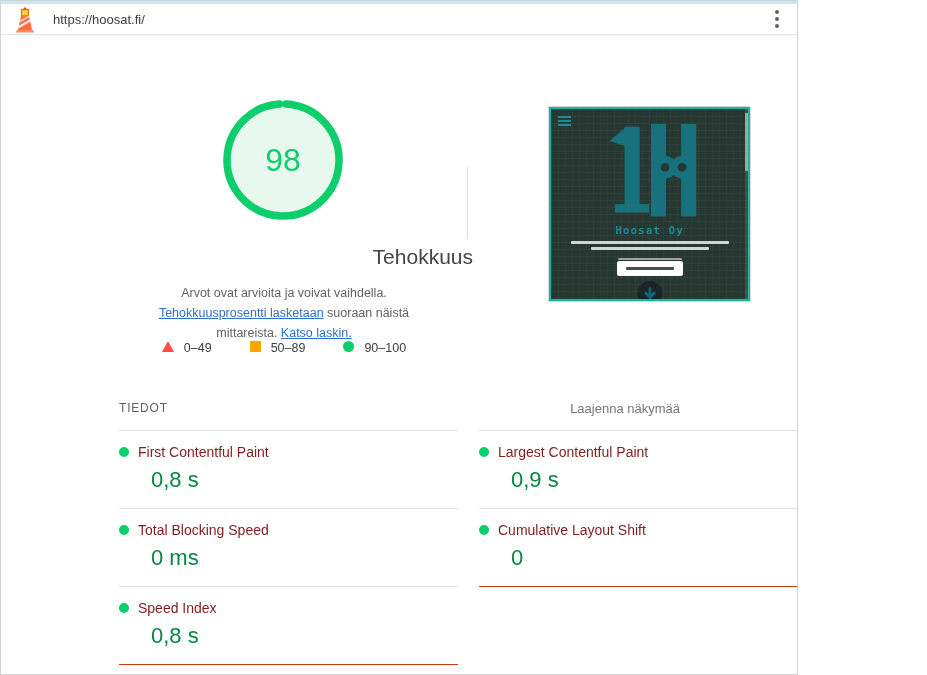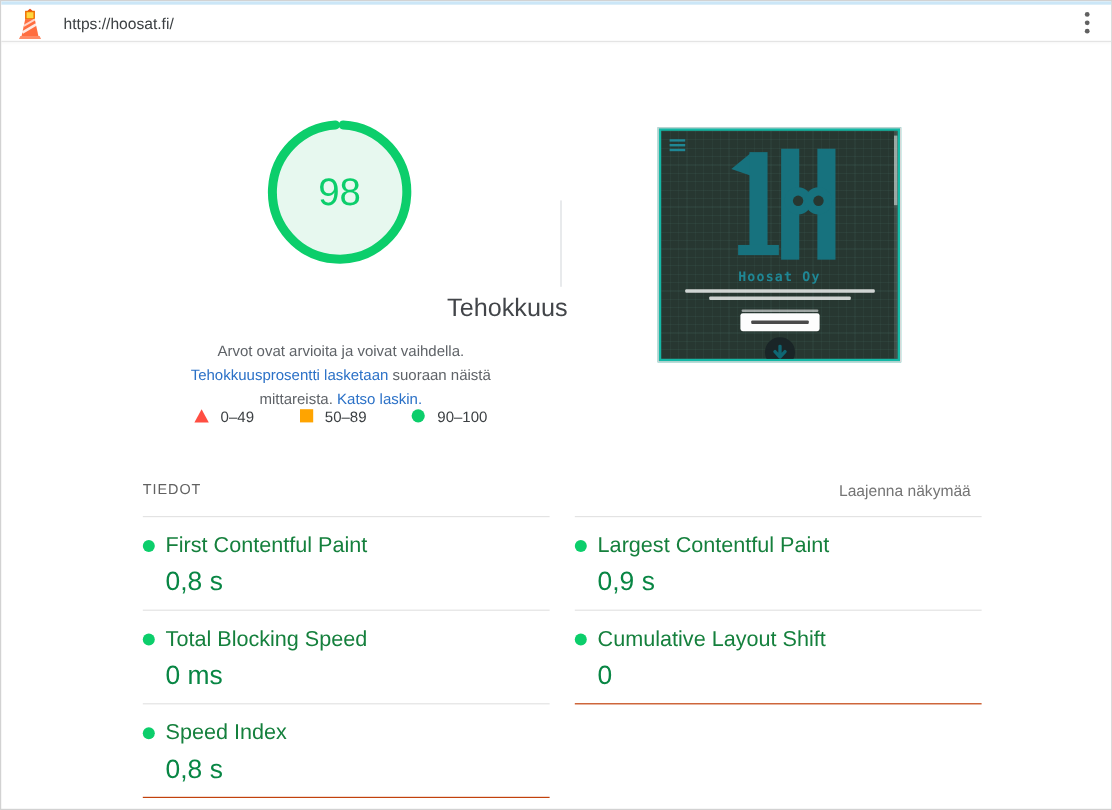--- a/index.html
+++ b/index.html
@@ -1,20 +1,20 @@
 <!DOCTYPE html>
 <html><head>
 <meta charset="utf-8">
 <style>
   * { margin:0; padding:0; box-sizing:border-box; }
   html,body { background:#fff; }
   body { font-family:"Liberation Sans","DejaVu Sans",sans-serif; }
 
   .page {
-    position:relative; width:927px; height:675px;
+    position:relative; width:798px; height:675px;
     background:#fff; border:1px solid #d2d2d2; overflow:hidden;
   }
   .topstrip { position:absolute; top:0; left:0; right:0; height:3px; background:#cbe6f7; }
 
   
   .header {
     position:absolute; top:3px; left:0; right:0; height:31px;
     background:#fff; border-bottom:1px solid #e4e4e4;
     box-shadow:0 1px 2px rgba(0,0,0,0.04);
     display:flex; align-items:center; padding:0 12px;
@@ -33,21 +33,21 @@
   }
 
   .category-title {
     position:absolute; left:126px; width:346px; top:244px;
     text-align:right; font-size:21px; font-weight:400; color:#424549;
   }
   .score-desc {
     position:absolute; left:126px; width:314px; top:282px;
     text-align:center; font-size:12.5px; line-height:20px; color:#5f6368;
   }
-  .score-desc a { color:#2b71c7; cursor:pointer; }
+  .score-desc a { color:#2b71c7; text-decoration:underline; cursor:pointer; }
 
   .legend {
     position:absolute; left:110px; width:346px; top:340px;
     display:flex; justify-content:center; gap:38px; align-items:center;
     font-size:12.5px; color:#3c4043;
   }
   .legend-item { display:flex; align-items:flex-start; gap:10px; }
   .swatch-triangle {
     width:0; height:0; border-left:6px solid transparent; border-right:6px solid transparent;
     border-bottom:11px solid #ff4e42;
@@ -108,22 +108,22 @@
   .metrics-col { position:absolute; top:429px; width:339px; }
   .metrics-left { left:118px; }
   .metrics-right { left:478px; }
   .metric {
     border-top:1px solid #e3e3e3;
     height:78px; padding-top:13px;
   }
   .metric.last { border-bottom:1px solid #c2410c; height:79px; }
   .metric-head { display:flex; align-items:center; gap:9px; }
   .metric-dot { width:10px; height:10px; border-radius:50%; background:#0cce6b; flex:none; }
-  .metric-label { font-size:18px; color:#15803d; }
-  .metric-value { margin-left:19px; margin-top:7px; font-size:22px; color:#088644; }
+  .metric-label { font-size:14px; color:#7f1d1d; }
+  .metric-value { margin-left:32px; margin-top:7px; font-size:22px; color:#088644; }
 </style>
 </head>
 <body>
 
 <div class="page">
   <div class="topstrip"></div>
 
   <div class="header">
     <svg class="lh-icon" viewBox="0 0 24 26">
       <path d="M12 0 L9 3 h6 Z" fill="#e64a19"></path>

